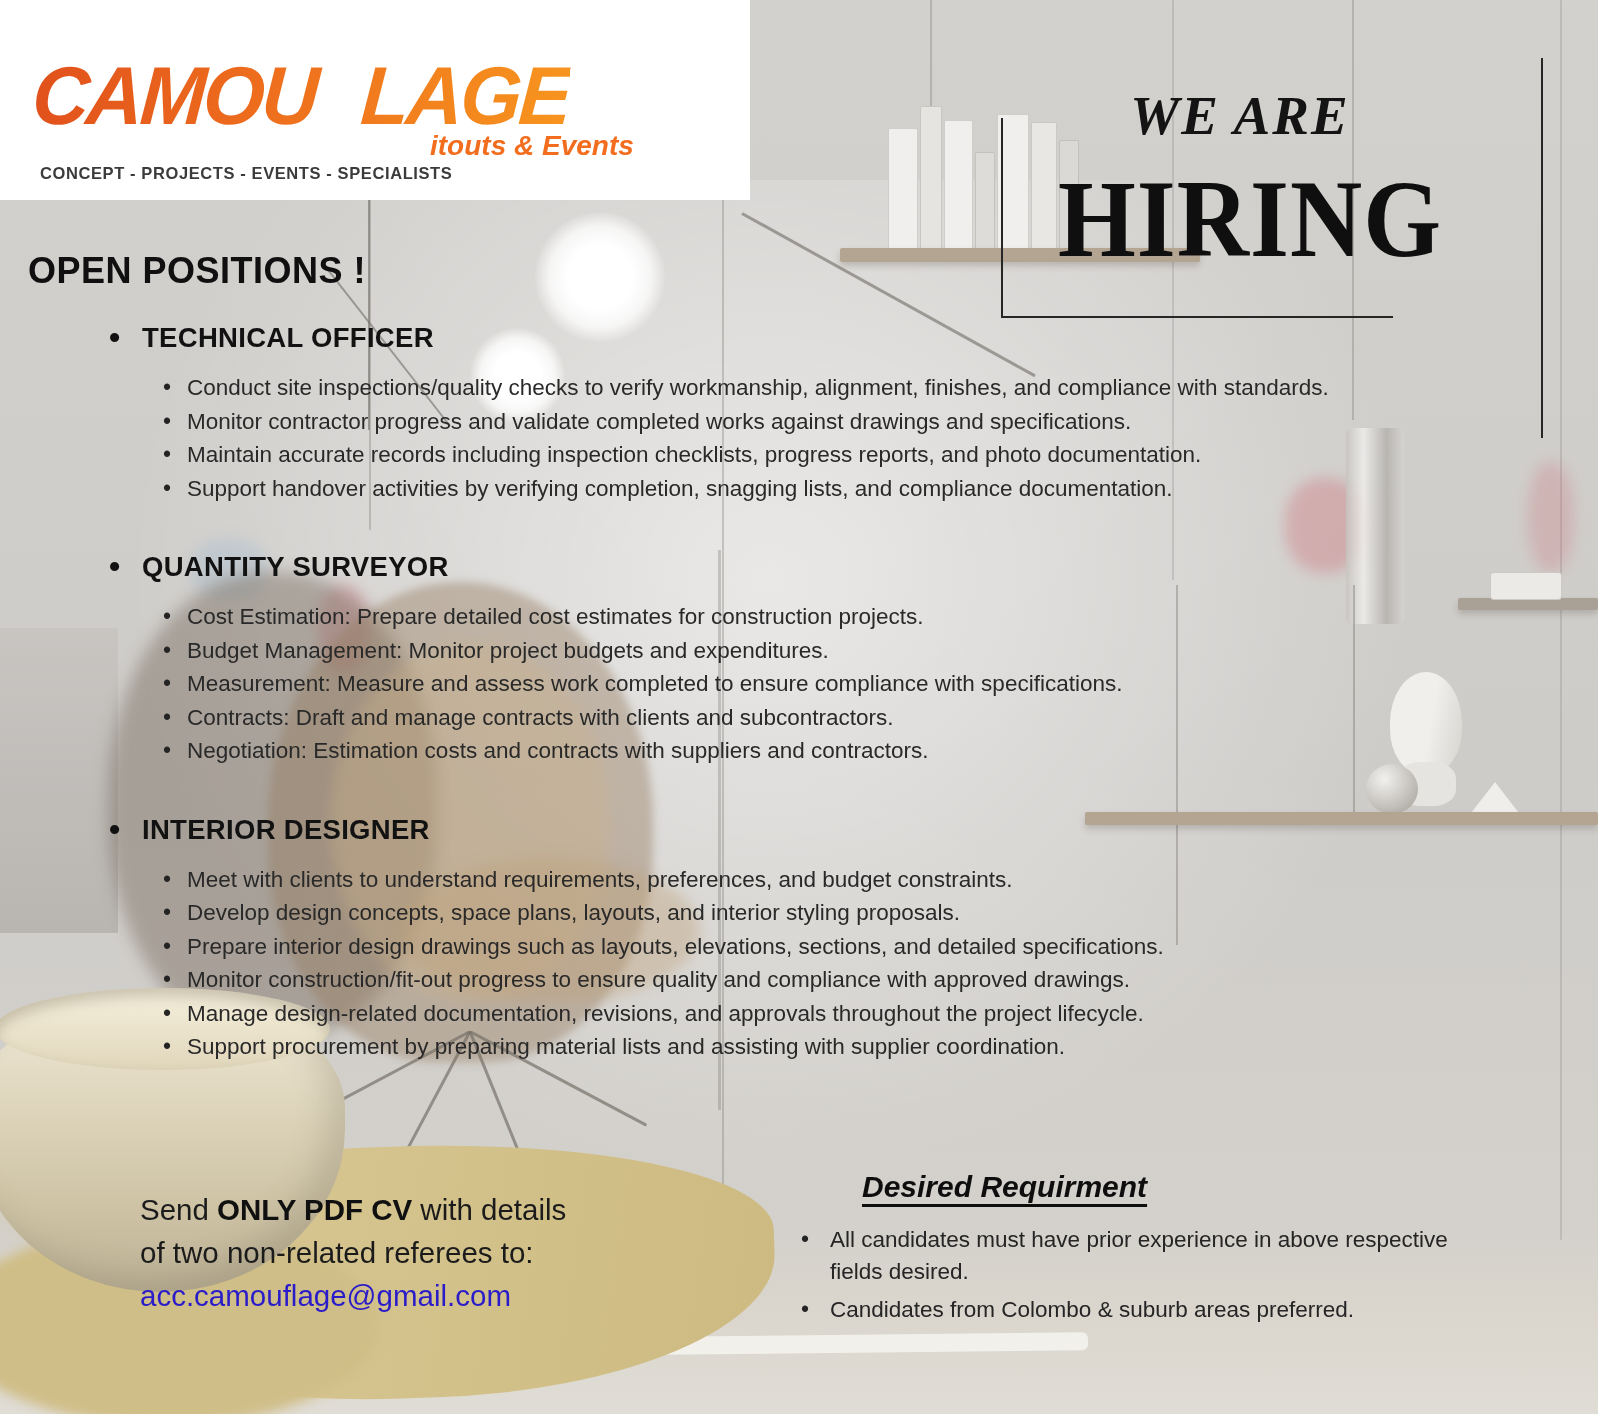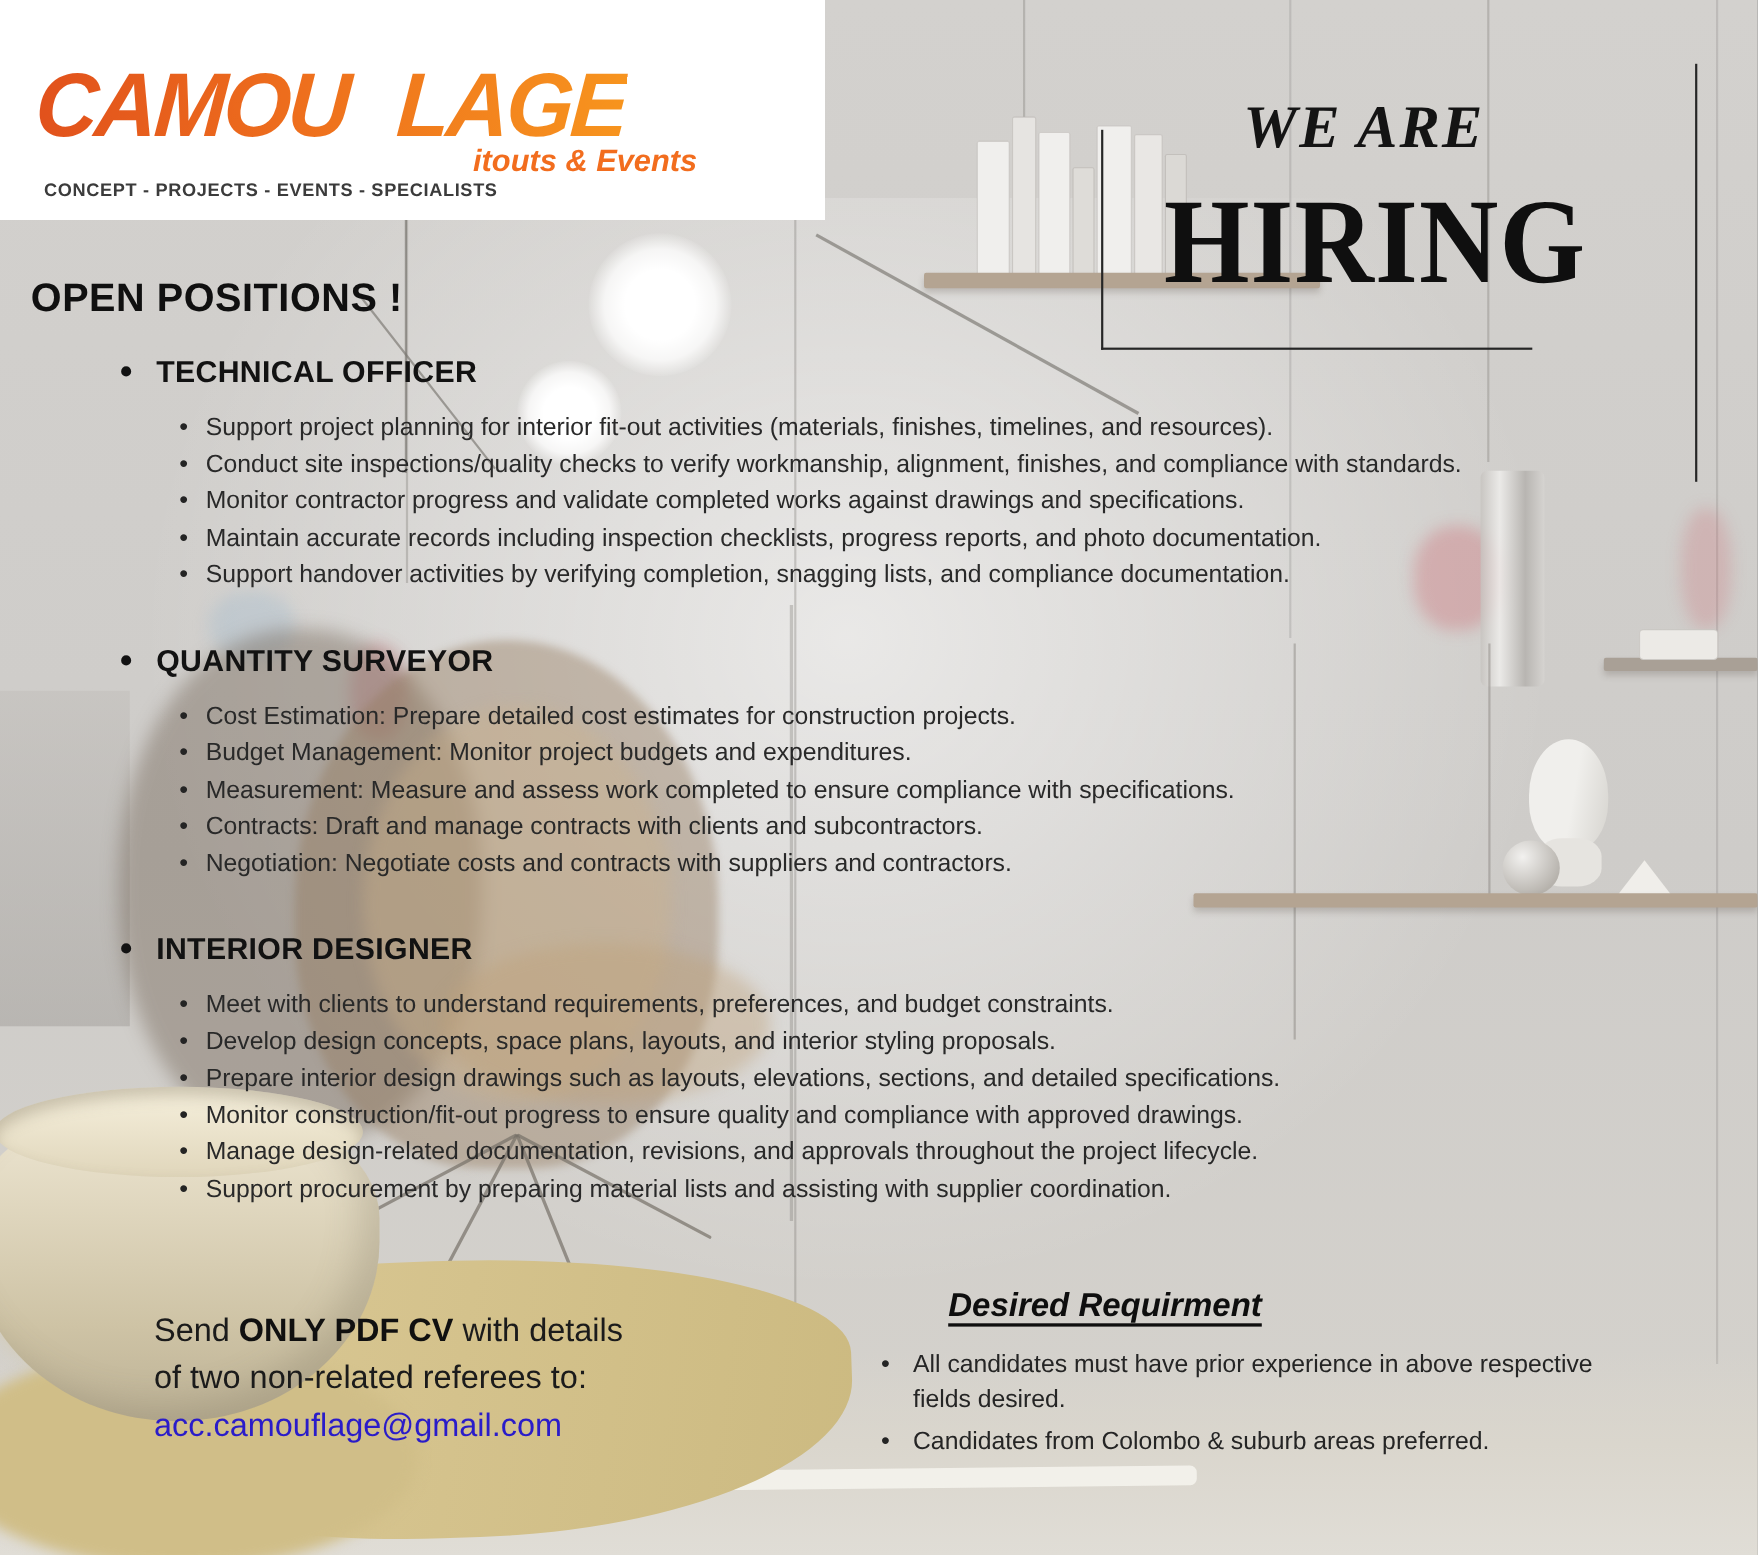--- a/index.html
+++ b/index.html
@@ -150,36 +150,35 @@
   <div class="abs frame-line" style="left:1001px;top:118px;width:2px;height:200px;"></div>
   <div class="abs frame-line" style="left:1001px;top:316px;width:392px;height:2px;"></div>
   <div class="abs frame-line" style="left:1541px;top:58px;width:2px;height:380px;"></div>
 
   <div class="abs open-heading content">OPEN POSITIONS !</div>
 
   <div class="abs roles content">
     <div class="role">
       <h2 class="role-title">TECHNICAL OFFICER</h2>
       <ul class="duties">
-          <li class="duty">Support project planning for interior fit-out activities (materials, finishes, timelines, and resources).</li>
           <li class="duty">Conduct site inspections/quality checks to verify workmanship, alignment, finishes, and compliance with standards.</li>
           <li class="duty">Monitor contractor progress and validate completed works against drawings and specifications.</li>
           <li class="duty">Maintain accurate records including inspection checklists,  progress reports, and photo documentation.</li>
           <li class="duty">Support handover activities by verifying completion, snagging lists, and compliance documentation.</li>
         </ul>
     </div>
 
     <div class="role">
       <h2 class="role-title">QUANTITY SURVEYOR</h2>
       <ul class="duties">
           <li class="duty">Cost Estimation: Prepare detailed cost estimates for construction projects.</li>
           <li class="duty">Budget Management: Monitor project budgets and expenditures.</li>
           <li class="duty">Measurement: Measure and assess work completed to ensure compliance with specifications.</li>
           <li class="duty">Contracts: Draft and manage contracts with clients and subcontractors.</li>
-          <li class="duty">Negotiation: Negotiate costs and contracts with suppliers and contractors.</li>
+          <li class="duty">Negotiation: Estimation costs and contracts with suppliers and contractors.</li>
         </ul>
     </div>
 
     <div class="role">
       <h2 class="role-title">INTERIOR DESIGNER</h2>
       <ul class="duties">
           <li class="duty">Meet with clients to understand requirements, preferences, and budget constraints.</li>
           <li class="duty">Develop design concepts, space plans, layouts, and interior styling proposals.</li>
           <li class="duty">Prepare interior design drawings such as layouts, elevations, sections, and detailed specifications.</li>
           <li class="duty">Monitor construction/fit-out progress to ensure quality and compliance with approved drawings.</li>

